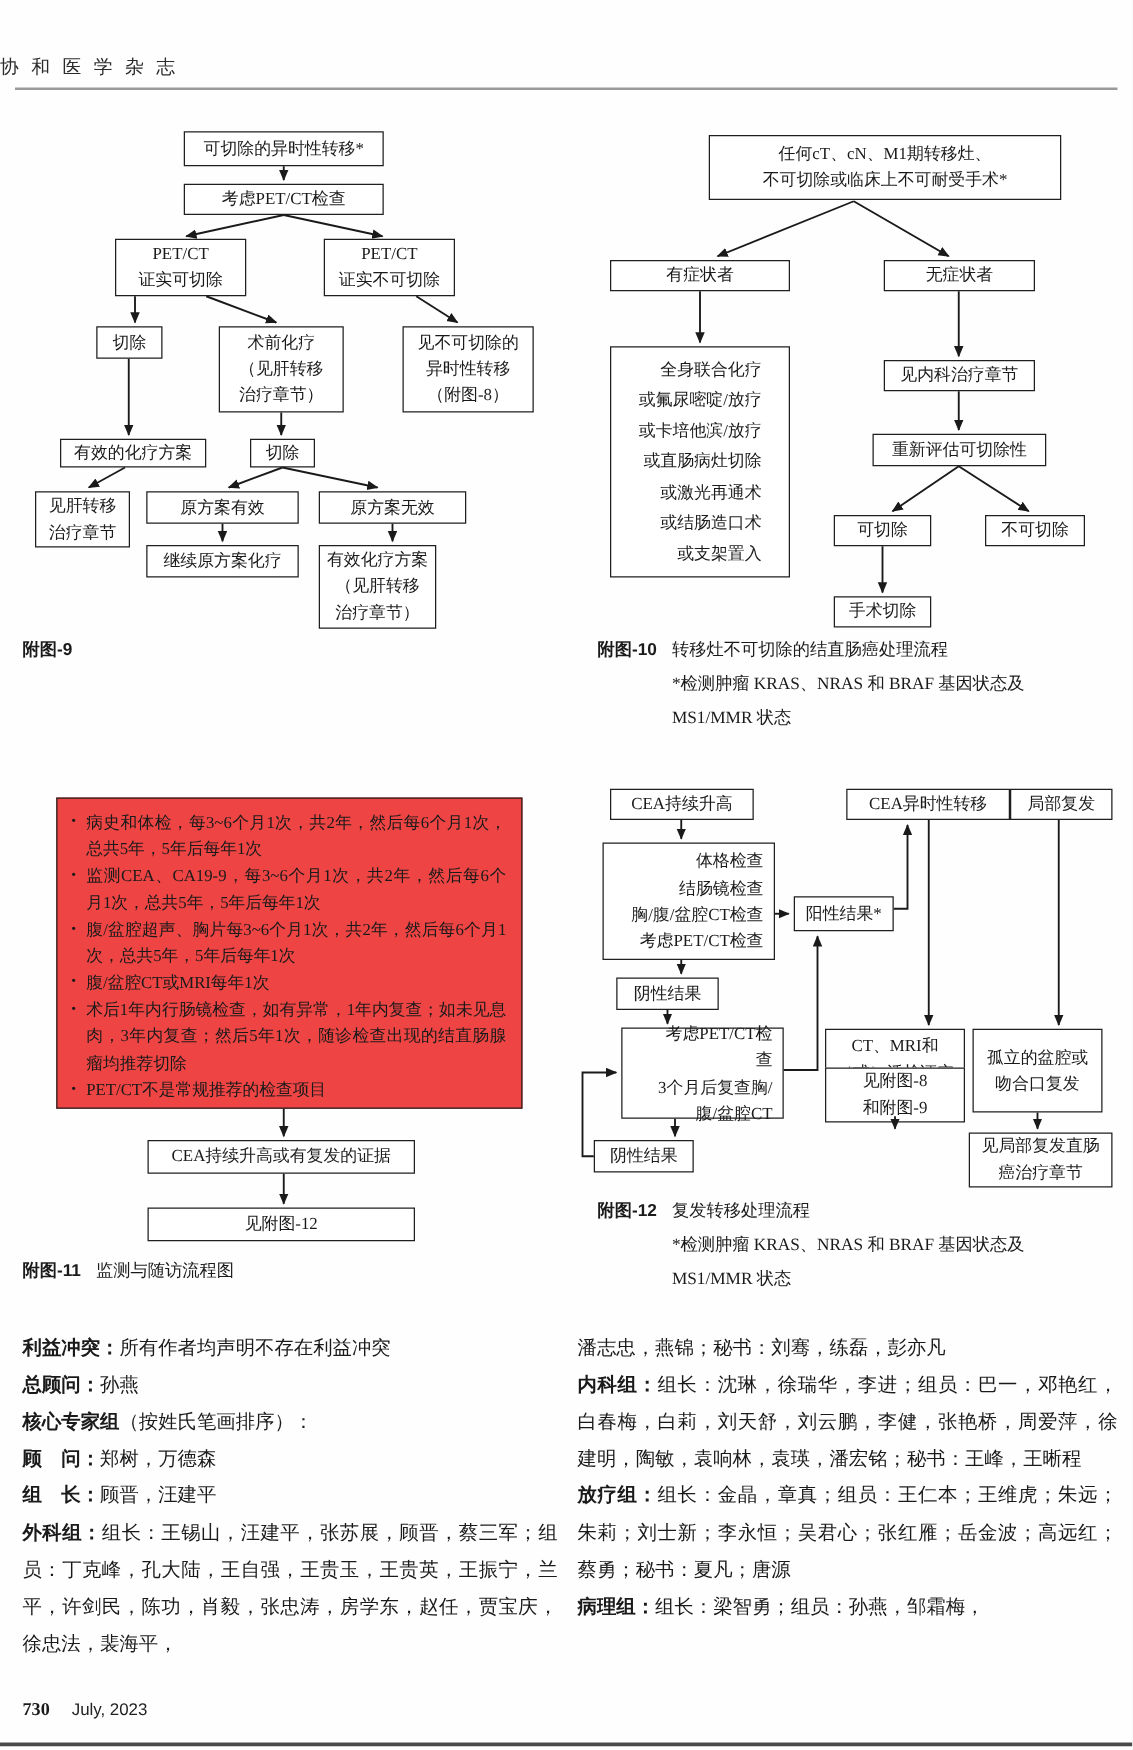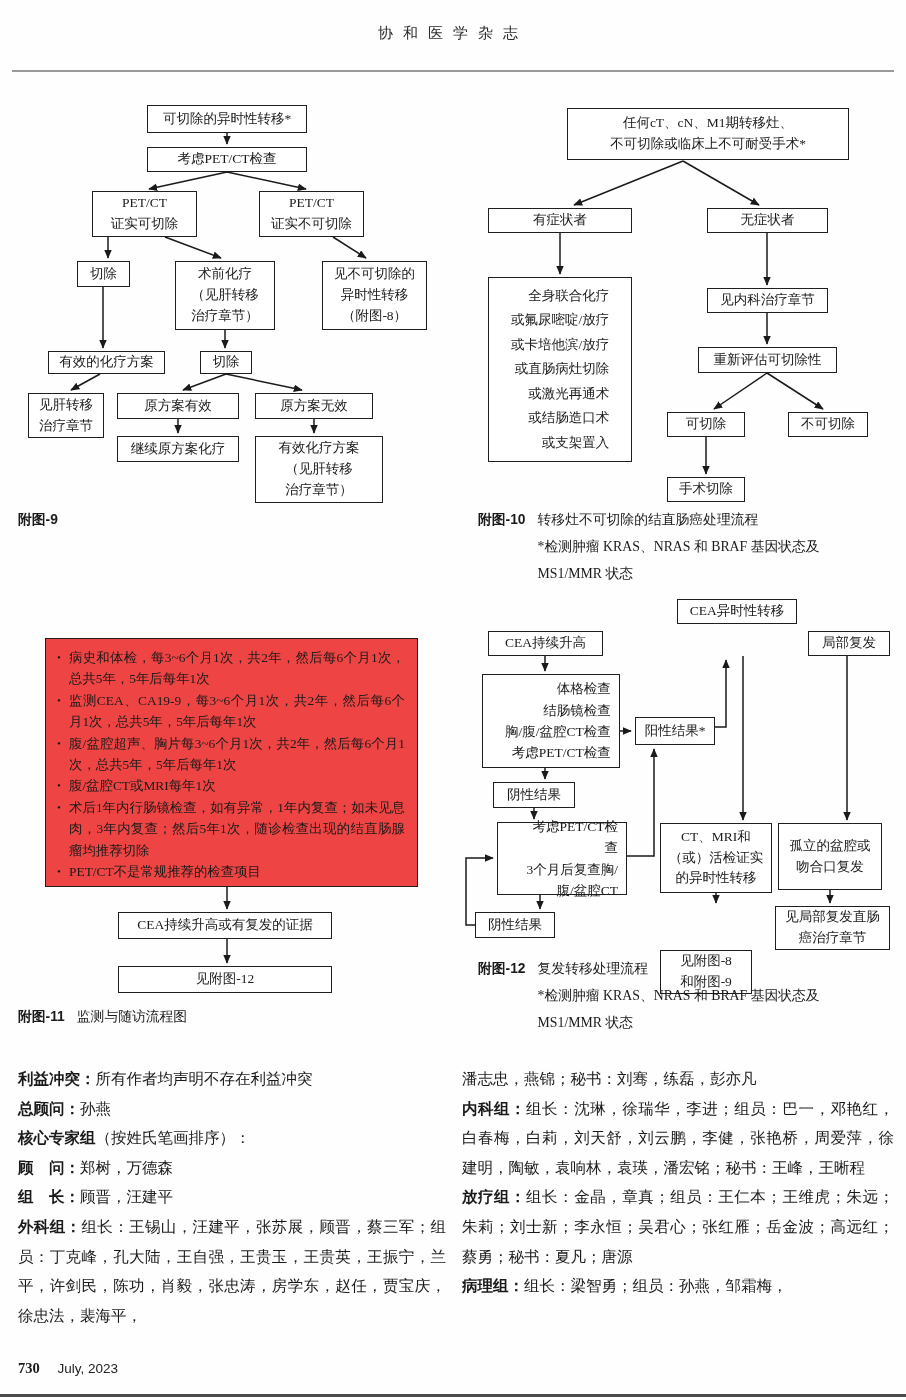--- a/index.html
+++ b/index.html
@@ -1,21 +1,21 @@
 <!DOCTYPE html>
 <html><head>
 <meta charset="utf-8">
 <style>
   html,body{margin:0;padding:0;background:#f3f3f3;}
   .page{
     position:relative;width:906px;height:1400px;background:#fefefe;margin:0 auto;
     font-family:"Liberation Serif","DejaVu Serif",serif;color:#1a1a1a;overflow:hidden;
   }
   .journal-head{
-    position:absolute;left:0;top:24px;width:100%;text-align:center;
+    position:absolute;left:0;top:44px;width:100%;text-align:left;
     font-size:15px;letter-spacing:10px;color:#2b2b2b;
   }
   .head-rule{position:absolute;left:12px;right:12px;top:70px;height:2px;background:#9a9a9a;}
   .foot-rule{position:absolute;left:0px;right:0px;top:1394px;height:3px;background:#4a4a4a;}
   .footer{position:absolute;left:18px;top:1360px;font-size:14.5px;}
   .footer .pg{font-weight:700;font-family:"Liberation Serif",serif;}
   .footer .iss{font-family:"Liberation Sans","DejaVu Sans",sans-serif;font-size:13.5px;margin-left:14px;color:#222;}
 
   .box{
     position:absolute;border:1.6px solid #1f1f1f;background:#fff;
@@ -65,21 +65,21 @@
   <div class="box" style="left:322px;top:261px;width:105px;height:69px">见不可切除的
 异时性转移
 （附图-8）</div>
   <div class="box" style="left:48px;top:351px;width:117px;height:23px">有效的化疗方案</div>
   <div class="box" style="left:200px;top:351px;width:52px;height:23px">切除</div>
   <div class="box" style="left:28px;top:393px;width:76px;height:45px">见肝转移
 治疗章节</div>
   <div class="box" style="left:117px;top:393px;width:122px;height:26px">原方案有效</div>
   <div class="box" style="left:255px;top:393px;width:118px;height:26px">原方案无效</div>
   <div class="box" style="left:117px;top:436px;width:122px;height:26px">继续原方案化疗</div>
-  <div class="box" style="left:255px;top:436px;width:128px;height:67px">有效化疗方案
+  <div class="box" style="left:255px;top:436px;width:94px;height:67px">有效化疗方案
 （见肝转移
 治疗章节）</div>
 
   <div class="caption" style="left:18px;top:506px;width:445px">
     <span class="cap-label">附图-9</span>
   </div>
 
   <div class="box" style="left:567px;top:108px;width:282px;height:52px">任何cT、cN、M1期转移灶、
 不可切除或临床上不可耐受手术*</div>
   <div class="box" style="left:488px;top:208px;width:144px;height:25px">有症状者</div>
@@ -114,38 +114,38 @@
   </div>
   <div class="box" style="left:118px;top:912px;width:214px;height:27px">CEA持续升高或有复发的证据</div>
   <div class="box" style="left:118px;top:966px;width:214px;height:27px">见附图-12</div>
 
   <div class="caption" style="left:18px;top:1003px;width:420px">
     <span class="cap-label">附图-11</span>
     <div class="cap-body">监测与随访流程图</div>
   </div>
 
   <div class="box" style="left:488px;top:631px;width:115px;height:25px">CEA持续升高</div>
-  <div class="box" style="left:677px;top:599px;width:120px;height:25px">CEA异时性转移</div>
+  <div class="box" style="left:677px;top:631px;width:131px;height:25px">CEA异时性转移</div>
   <div class="box" style="left:808px;top:631px;width:82px;height:25px">局部复发</div>
   <div class="box al lh21" style="left:482px;top:674px;width:138px;height:94px">体格检查
 结肠镜检查
 胸/腹/盆腔CT检查
 考虑PET/CT检查</div>
   <div class="box" style="left:635px;top:717px;width:80px;height:28px">阳性结果*</div>
   <div class="box" style="left:493px;top:782px;width:82px;height:26px">阴性结果</div>
   <div class="box al lh21" style="left:497px;top:822px;width:130px;height:73px">考虑PET/CT检查
 3个月后复查胸/
 腹/盆腔CT</div>
   <div class="box" style="left:475px;top:912px;width:80px;height:26px">阴性结果</div>
   <div class="box" style="left:660px;top:823px;width:112px;height:70px">CT、MRI和
 （或）活检证实
 的异时性转移</div>
   <div class="box" style="left:778px;top:823px;width:104px;height:67px">孤立的盆腔或
 吻合口复发</div>
-  <div class="box" style="left:660px;top:950px;width:92px;height:44px">见附图-8
+  <div class="box" style="left:660px;top:854px;width:112px;height:44px">见附图-8
 和附图-9</div>
   <div class="box" style="left:775px;top:906px;width:115px;height:44px">见局部复发直肠
 癌治疗章节</div>
 
   <div class="caption" style="left:478px;top:955px;width:420px">
     <span class="cap-label">附图-12</span>
     <div class="cap-body">复发转移处理流程
 *检测肿瘤 KRAS、NRAS 和 BRAF 基因状态及
 MS1/MMR 状态</div>
   </div>

